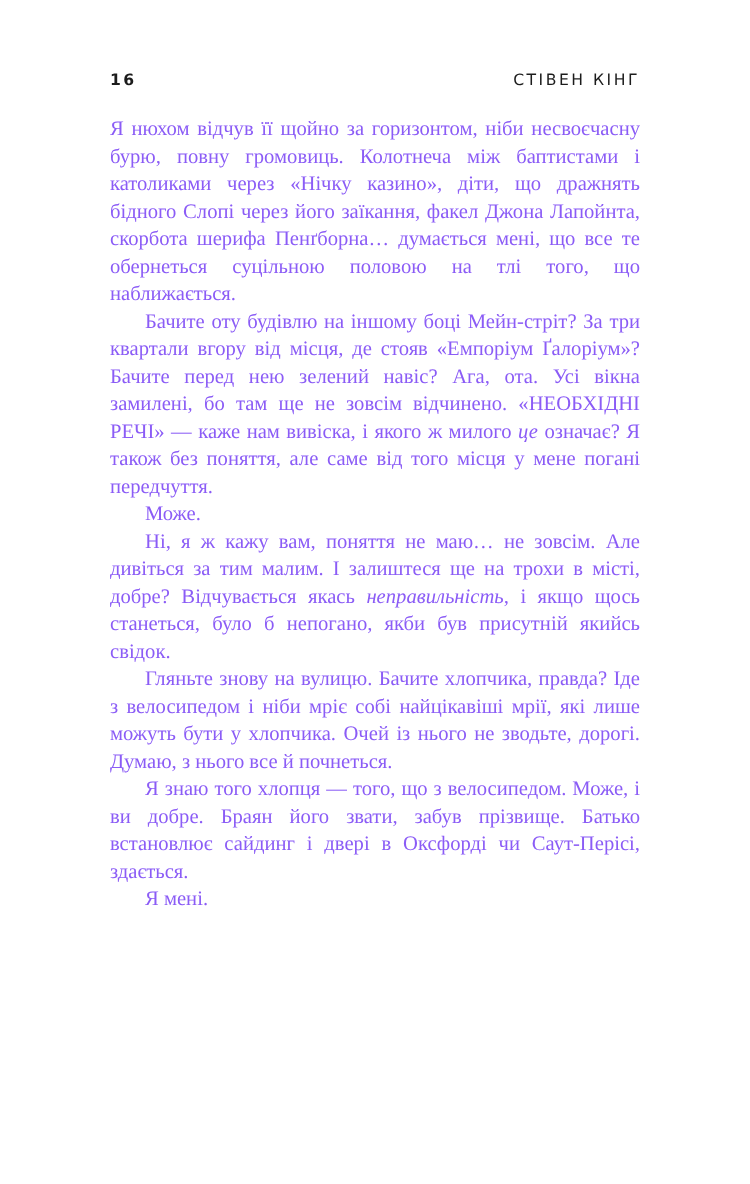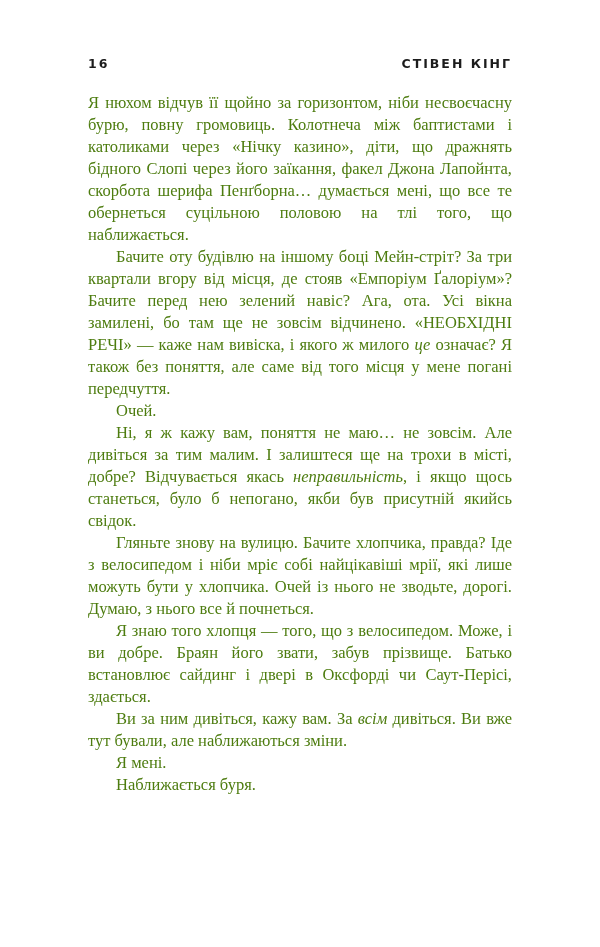--- a/index.html
+++ b/index.html
@@ -23,29 +23,29 @@
     font-family: "DejaVu Sans", sans-serif;
     font-size: 12.5px;
     letter-spacing: 2px;
     color: #1c1c1c;
     font-weight: 500;
   }
   .page-number {
     font-weight: 600;
   }
   .running-title {
-    font-weight: 700;
+    font-weight: 400;
   }
   .page-body {
     margin-top: 21px;
     font-family: "Liberation Serif", serif;
     font-size: 16.5px;
     line-height: 22px;
     text-align: justify;
-    color: #4d7c0f;
+    color: #8b5cf6;
   }
   .page-body p {
     margin: 0;
     padding: 0;
     text-indent: 28px;
   }
   .page-body p:first-child {
     text-indent: 0;
   }
   .page-body em {
@@ -55,21 +55,19 @@
 <body>
 
 <div class="page">
   <header class="page-header">
     <span class="page-number">16</span>
     <span class="running-title">СТІВЕН КІНГ</span>
   </header>
   <main class="page-body">
       <p><span>Я нюхом відчув її щойно за горизонтом, ніби несвоєчасну бурю, повну громовиць. Колотнеча між баптистами і католиками через «Нічку казино», діти, що дражнять бідного Слопі через його заїкання, факел Джона Лапойнта, скорбота шерифа Пенґборна… думається мені, що все те обернеться суцільною половою на тлі того, що наближається.</span></p>
       <p><span>Бачите оту будівлю на іншому боці Мейн-стріт? За три квартали вгору від місця, де стояв «Емпоріум Ґалоріум»? Бачите перед нею зелений навіс? Ага, ота. Усі вікна замилені, бо там ще не зовсім відчинено. «НЕОБХІДНІ РЕЧІ» — каже нам вивіска, і якого ж милого </span><em>це</em><span> означає? Я також без поняття, але саме від того місця у мене погані передчуття.</span></p>
-      <p><span>Очей.</span></p>
+      <p><span>Може.</span></p>
       <p><span>Ні, я ж кажу вам, поняття не маю… не зовсім. Але дивіться за тим малим. І залиштеся ще на трохи в місті, добре? Відчувається якась </span><em>неправильність</em><span>, і якщо щось станеться, було б непогано, якби був присутній якийсь свідок.</span></p>
       <p><span>Гляньте знову на вулицю. Бачите хлопчика, правда? Іде з велосипедом і ніби мріє собі найцікавіші мрії, які лише можуть бути у хлопчика. Очей із нього не зводьте, дорогі. Думаю, з нього все й почнеться.</span></p>
       <p><span>Я знаю того хлопця — того, що з велосипедом. Може, і ви добре. Браян його звати, забув прізвище. Батько встановлює сайдинг і двері в Оксфорді чи Саут-Перісі, здається.</span></p>
-      <p><span>Ви за ним дивіться, кажу вам. За </span><em>всім</em><span> дивіться. Ви вже тут бували, але наближаються зміни.</span></p>
       <p><span>Я мені.</span></p>
-      <p><span>Наближається буря.</span></p>
     </main>
 </div>
 
 </body></html>

